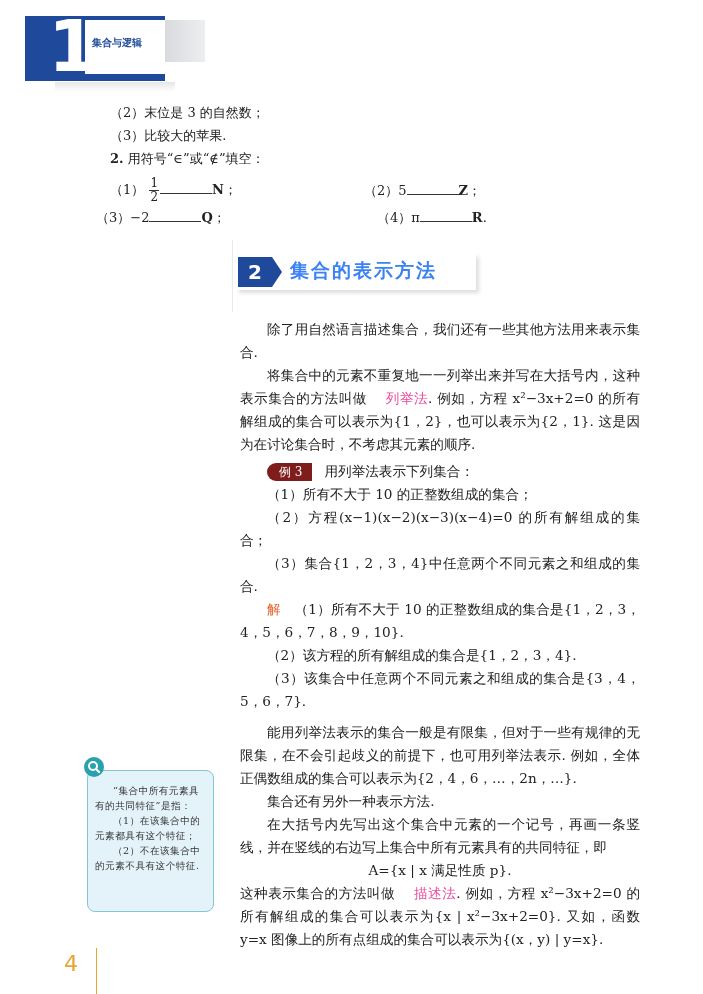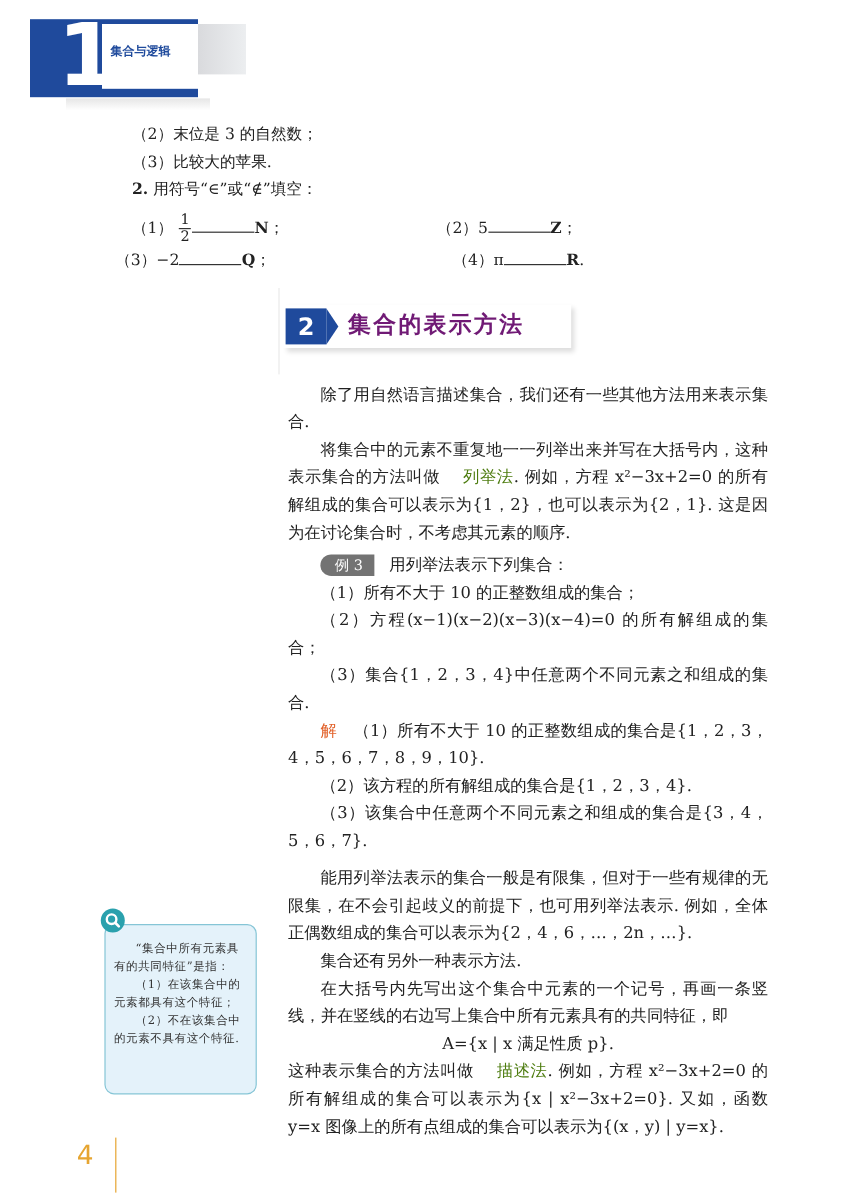--- a/index.html
+++ b/index.html
@@ -23,29 +23,29 @@
   .blank { display:inline-block; width:52px; border-bottom:1px solid #333; height:12px; vertical-align:baseline; }
   .frac { display:inline-block; vertical-align:middle; text-align:center; font-size:12px; line-height:13px; margin:0 1px; }
   .frac .num { display:block; border-bottom:1px solid #333; padding:0 1px; }
   .frac .den { display:block; }
 
   
   .sec-rule { left:232px; top:240px; width:1px; height:72px; background:#e9e9e9; }
   .sec-box { left:236px; top:254px; width:240px; height:36px; background:#fff; box-shadow:3px 3px 4px #dedede; }
   .sec-num { left:238px; top:257px; width:34px; height:30px; background:#1f4a9c; color:#fff; font-family:"DejaVu Sans","Liberation Sans",sans-serif; font-weight:bold; font-size:20px; line-height:30px; text-align:center; }
   .sec-arrow { left:272px; top:257px; width:0; height:0; border-top:15px solid transparent; border-bottom:15px solid transparent; border-left:10px solid #1f4a9c; }
-  .sec-title { left:290px; top:258px; font-family:"DejaVu Sans","Liberation Sans",sans-serif; font-weight:bold; font-size:19px; color:#701a75; letter-spacing:2px; }
+  .sec-title { left:290px; top:258px; font-family:"DejaVu Sans","Liberation Sans",sans-serif; font-weight:bold; font-size:19px; color:#3b82f6; letter-spacing:2px; }
 
   
   .body { left:240px; width:400px; font-size:13.6px; line-height:23px; color:#222; }
   .p { margin:0; text-indent:27px; text-align:justify; }
   .p.noind { text-indent:0; }
-  .term { color:#4d7c0f;margin-left:19px; }
+  .term { color:#ec4899;margin-left:19px; }
   .jie { color:#e2622b; }
-  .example-tag { display:inline-block; background:#737373; color:#fff; font-size:12px; line-height:18px; padding:0 10px 0 12px; border-radius:9px 0 0 9px; margin-right:12px; text-indent:0; }
+  .example-tag { display:inline-block; background:#7f1d1d; color:#fff; font-size:12px; line-height:18px; padding:0 10px 0 12px; border-radius:9px 0 0 9px; margin-right:12px; text-indent:0; }
   .math { font-family:"DejaVu Serif","Liberation Serif",serif; }
   .center { text-align:center; text-indent:0; }
 
   
   .note { left:87px; top:770px; width:125px; height:140px; background:#e4f2fa; border:1.5px solid #85c5d6; border-radius:8px; }
   .note-text { left:95px; top:783px; width:113px; font-size:9.6px; line-height:15px; color:#333; letter-spacing:0.5px; }
   .note-text p { margin:0; text-indent:18px; }
   .magnifier { left:84px; top:757px; width:20px; height:20px; border-radius:50%; background:#2aa1ad; }
 
   

